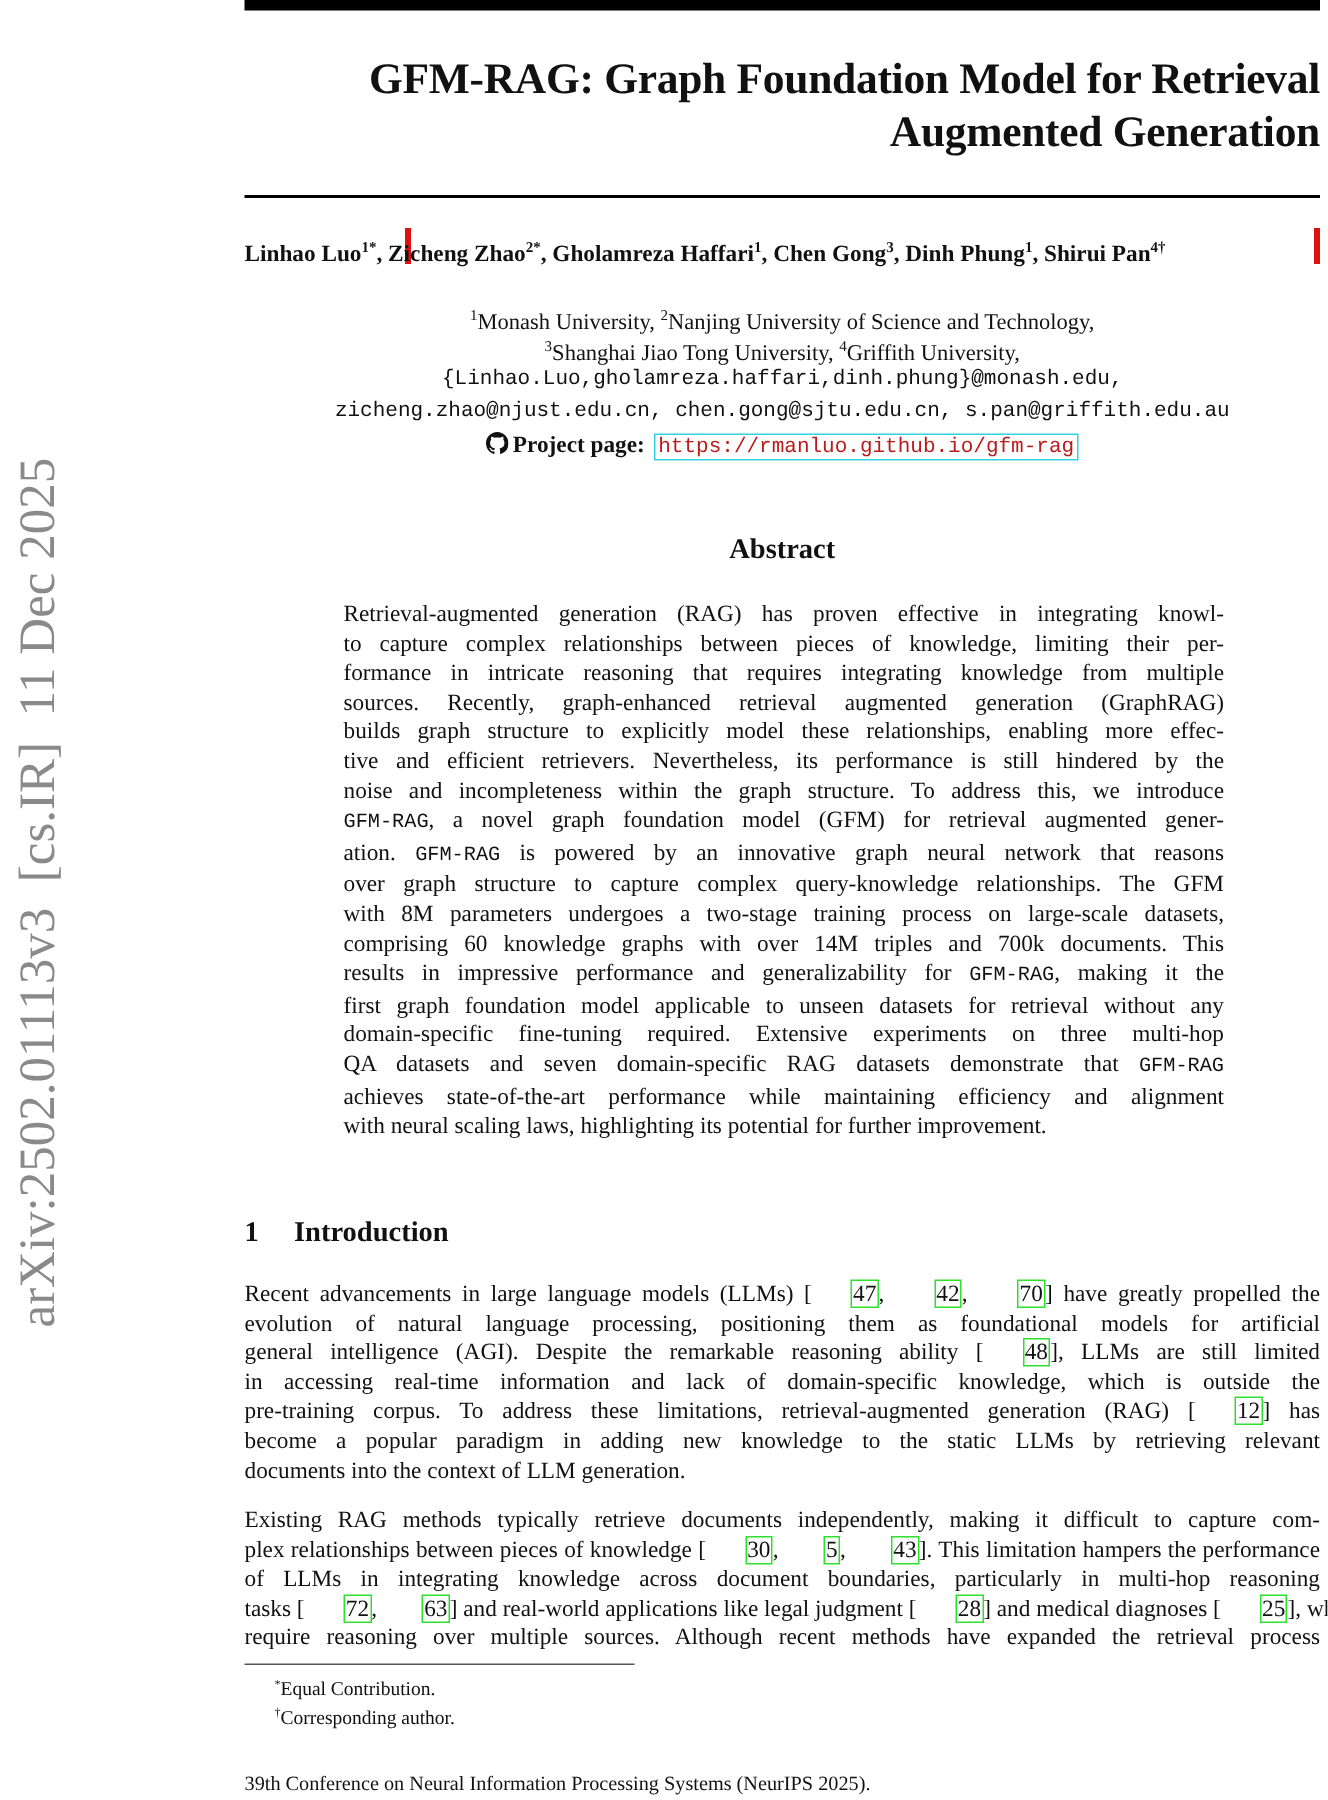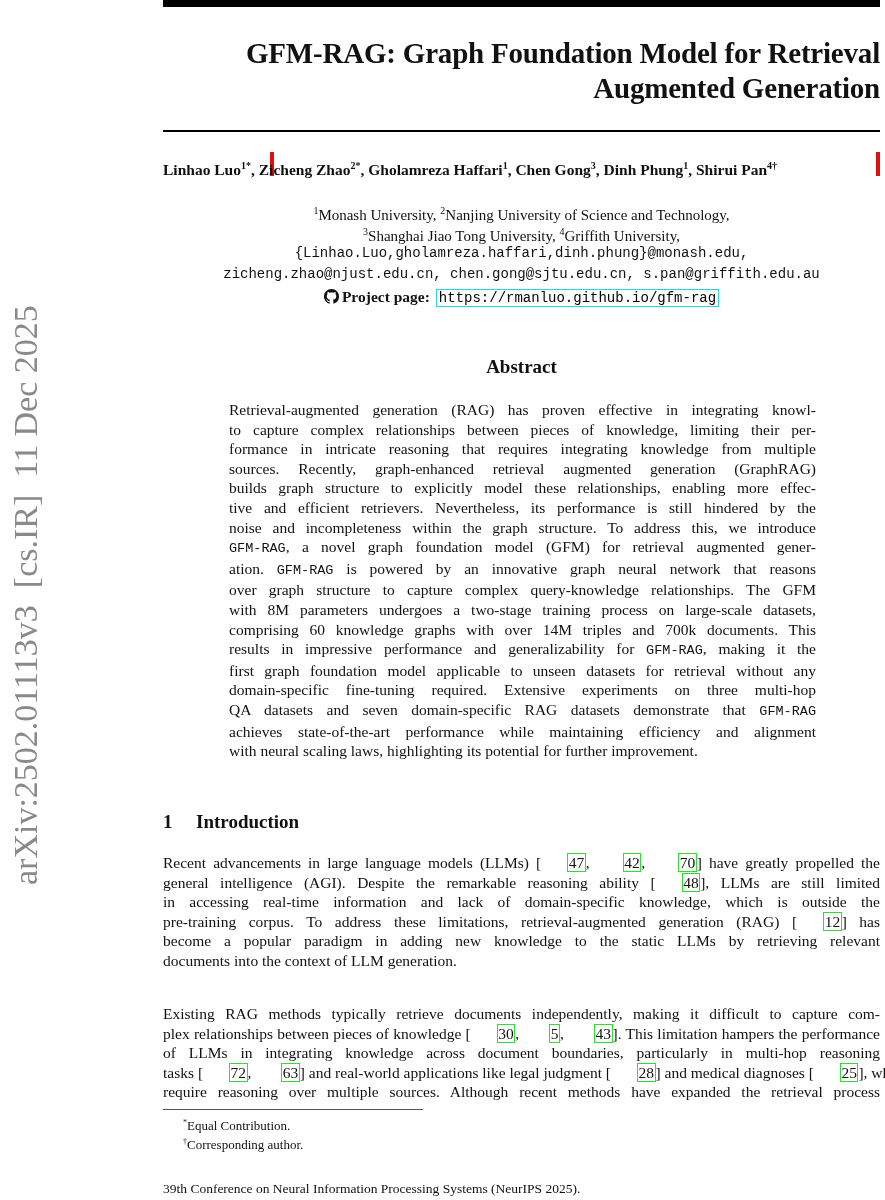--- a/index.html
+++ b/index.html
@@ -30,21 +30,21 @@
   .mono { font-family: "Liberation Mono", "DejaVu Sans Mono", monospace; font-size: 14px; }
 
   .project {
     position: absolute; left: 163px; top: 286px; width: 717px; text-align: center;
     font-size: 15.5px; line-height: 22px; white-space: nowrap;
   }
   .project .label { font-weight: bold; margin-top: 24px; }
   .project .gh { display: inline-block; width: 15px; height: 15px; vertical-align: -2px; margin-right: 3px; }
   .project .url {
     font-family: "Liberation Mono", "DejaVu Sans Mono", monospace; font-size: 14px;
-    border: 1.5px solid #2fd3e0; padding: 0 2px; margin-left: 6px; color: #000000; text-decoration: none;
+    border: 1.5px solid #2fd3e0; padding: 0 2px; margin-left: 6px; color: #b91c1c; text-decoration: none;
   }
 
   .abstract-title {
     position: absolute; left: 163px; top: 355px; width: 717px; text-align: center;
     font-weight: bold; font-size: 19px; margin: 0; line-height: 24px;
   }
   .abstract {
     position: absolute; left: 229px; top: 400px; width: 587px;
     font-size: 15.5px; line-height: 19.6px; text-align: justify; margin: 0;
     hyphens: manual;
@@ -139,20 +139,21 @@
   <span class="line">achieves state-of-the-art performance while maintaining efficiency and alignment</span>
   <span class="line last">with neural scaling laws, highlighting its potential for further improvement.</span>
 </div>
 
 <h2 class="section-title">
   <span class="num">1</span><span>Introduction</span>
 </h2>
 
 <div class="intro" style="top:853px">
   <span class="line"><span>Recent advancements in large language models (LLMs) [</span><a class="cite">47</a>, <a class="cite">42</a>, <a class="cite">70</a><span>] have greatly propelled the</span></span>
+  <span class="line">evolution of natural language processing, positioning them as foundational models for artificial</span>
   <span class="line"><span>general intelligence (AGI). Despite the remarkable reasoning ability [</span><a class="cite">48</a><span>], LLMs are still limited</span></span>
   <span class="line">in accessing real-time information and lack of domain-specific knowledge, which is outside the</span>
   <span class="line"><span>pre-training corpus. To address these limitations, retrieval-augmented generation (RAG) [</span><a class="cite">12</a><span>] has</span></span>
   <span class="line">become a popular paradigm in adding new knowledge to the static LLMs by retrieving relevant</span>
   <span class="line last">documents into the context of LLM generation.</span>
 </div>
 
 <div class="intro" style="top:1004px">
   <span class="line">Existing RAG methods typically retrieve documents independently, making it difficult to capture com-</span>
   <span class="line"><span>plex relationships between pieces of knowledge [</span><a class="cite">30</a>, <a class="cite">5</a>, <a class="cite">43</a><span>]. This limitation hampers the performance</span></span>

